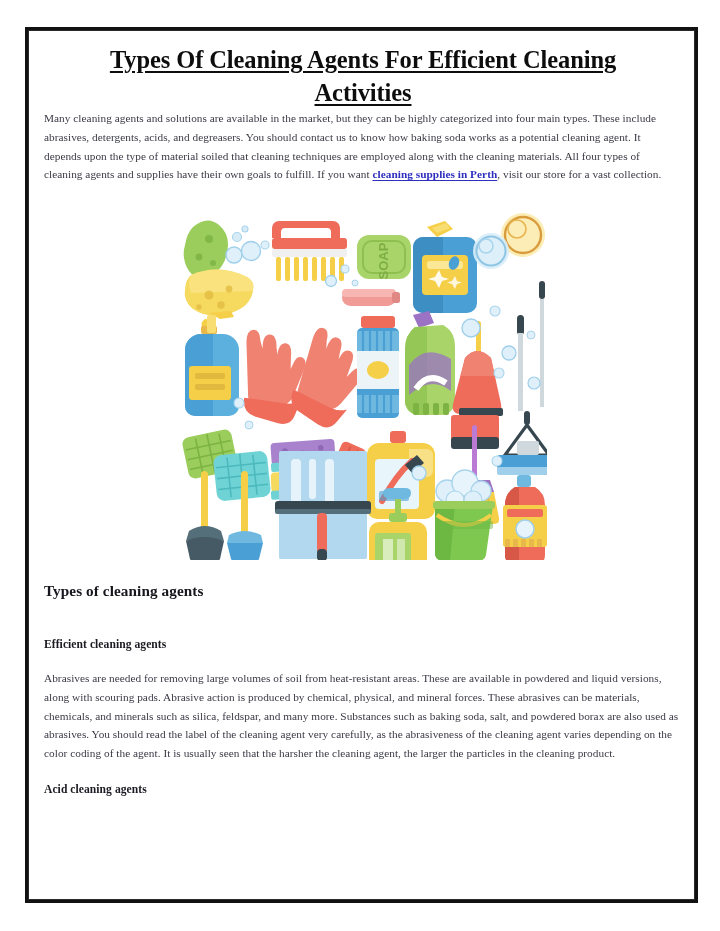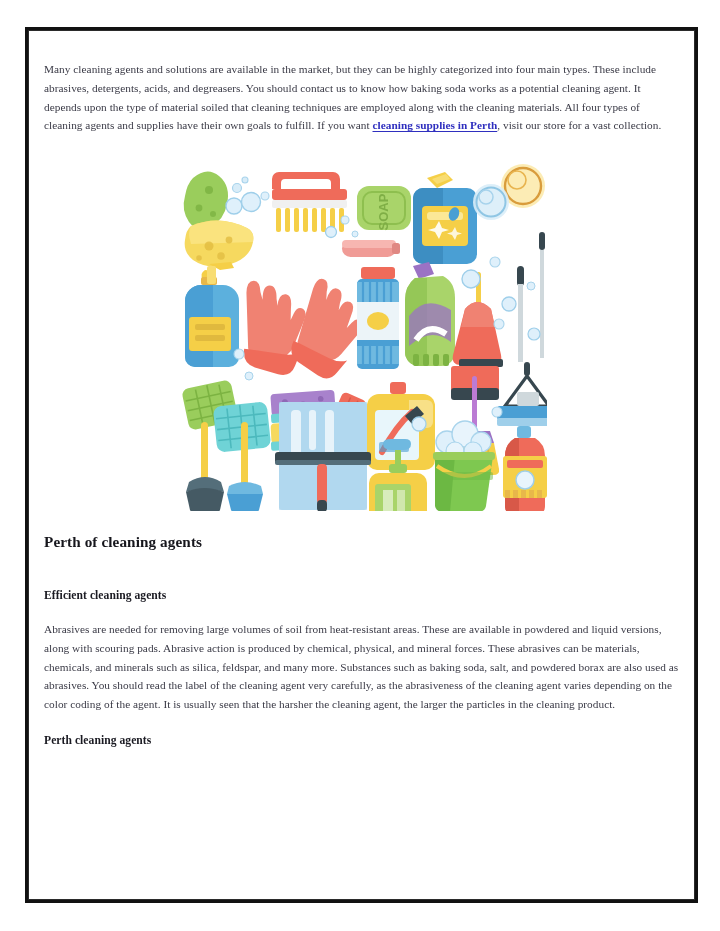--- a/index.html
+++ b/index.html
@@ -64,21 +64,20 @@
   
   .para {
     margin: 0;
     font-size: 11.3px;
     line-height: 1.66;
     color: #3a3a46;
     text-align: left;
     letter-spacing: 0.03px;
   }
   #intro-paragraph {
-    margin-top: 16px;
     padding-right: 2px;
   }
   .doc-link {
     color: #2f2fbf;
     font-weight: bold;
     text-decoration: underline;
     text-underline-offset: 1.5px;
   }
 
   
@@ -116,20 +115,21 @@
   .sp-5 { height: 20px; }
 </style>
 </head>
 <body>
 
 <div id="page-frame">
   <div id="page-frame-inner"></div>
 
   <div id="page-content">
 
+    <h1 id="doc-title"><span class="ul">Types Of Cleaning Agents For Efficient Cleaning</span><br><span class="ul">Activities</span></h1>
 
     <p class="para" id="intro-paragraph"><span>Many cleaning agents and solutions are available in the market, but they can be highly categorized into four main types. These include abrasives, detergents, acids, and degreasers. You should contact us to know how baking soda works as a potential cleaning agent. It depends upon the type of material soiled that cleaning techniques are employed along with the cleaning materials. All four types of cleaning agents and supplies have their own goals to fulfill. If you want </span><a class="doc-link" href="#">cleaning supplies in Perth</a><span>, visit our store for a vast collection.</span></p>
 
     <div id="illustration-block">
       <svg id="cleaning-supplies-illustration" viewBox="0 0 368 357" xmlns="http://www.w3.org/2000/svg" aria-label="Flat illustration of assorted cleaning supplies: sponges, scrub brush, soap bar, detergent jug, spray bottle, rubber gloves, cleaning products, dustpan, mops, sponge pads, squeegee, plungers, bucket with suds and bottles">
         <rect x="0" y="0" width="368" height="357" fill="#ffffff"></rect>
 
         <g>
           <path d="M14 24 q14 -12 26 -2 q12 10 8 28 q-3 16 -16 22 q-14 7 -22 -4 q-8 -12 -4 -26 q2 -12 8 -18 z" fill="#9acd5c"></path>
           <circle cx="30" cy="36" r="4" fill="#7cb342" opacity="0.85"></circle>
@@ -449,31 +449,31 @@
 
         <g>
           <circle cx="240" cy="270" r="7" fill="#dff0fb" stroke="#9fcfea" stroke-width="1.3"></circle>
           <circle cx="318" cy="258" r="5" fill="#dff0fb" stroke="#a9d4ec" stroke-width="1.1"></circle>
         </g>
       </svg>
     </div>
 
     <div class="sp-1"></div>
 
-    <h2 id="section-heading">Perth of cleaning agents</h2>
+    <h2 id="section-heading">Types of cleaning agents</h2>
 
     <div class="sp-2"></div>
 
 
     <div class="sp-3"></div>
 
     <h3 class="sub-heading">Efficient cleaning agents</h3>
 
     <div class="sp-4"></div>
 
     <p class="para">Abrasives are needed for removing large volumes of soil from heat-resistant areas. These are available in powdered and liquid versions, along with scouring pads. Abrasive action is produced by chemical, physical, and mineral forces. These abrasives can be materials, chemicals, and minerals such as silica, feldspar, and many more. Substances such as baking soda, salt, and powdered borax are also used as abrasives. You should read the label of the cleaning agent very carefully, as the abrasiveness of the cleaning agent varies depending on the color coding of the agent. It is usually seen that the harsher the cleaning agent, the larger the particles in the cleaning product.</p>
 
     <div class="sp-5"></div>
 
-    <h3 class="sub-heading">Perth cleaning agents</h3>
+    <h3 class="sub-heading">Acid cleaning agents</h3>
 
   </div>
 </div>
 
 </body></html>

